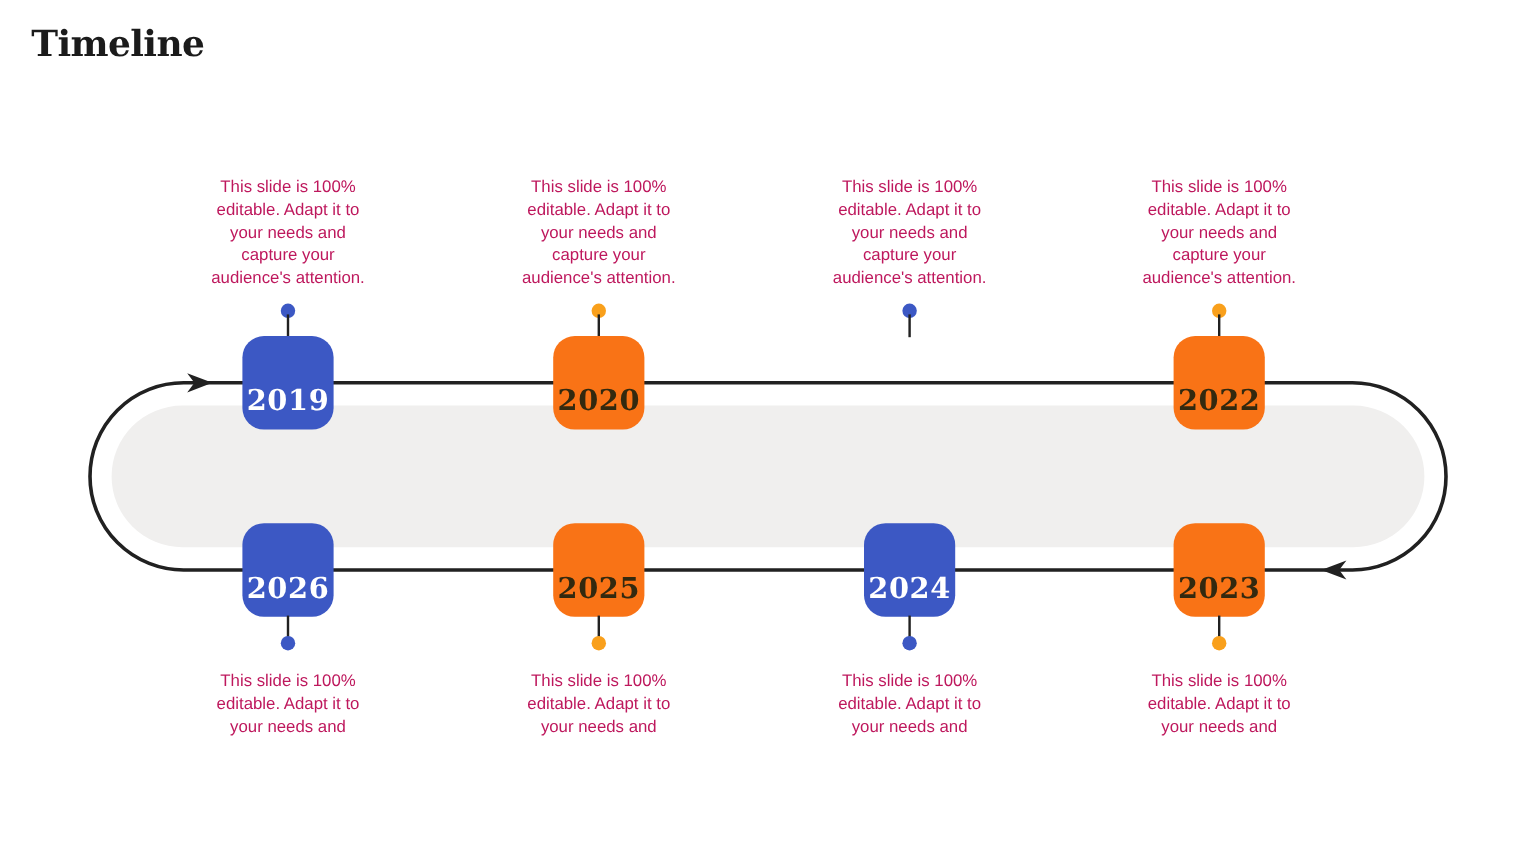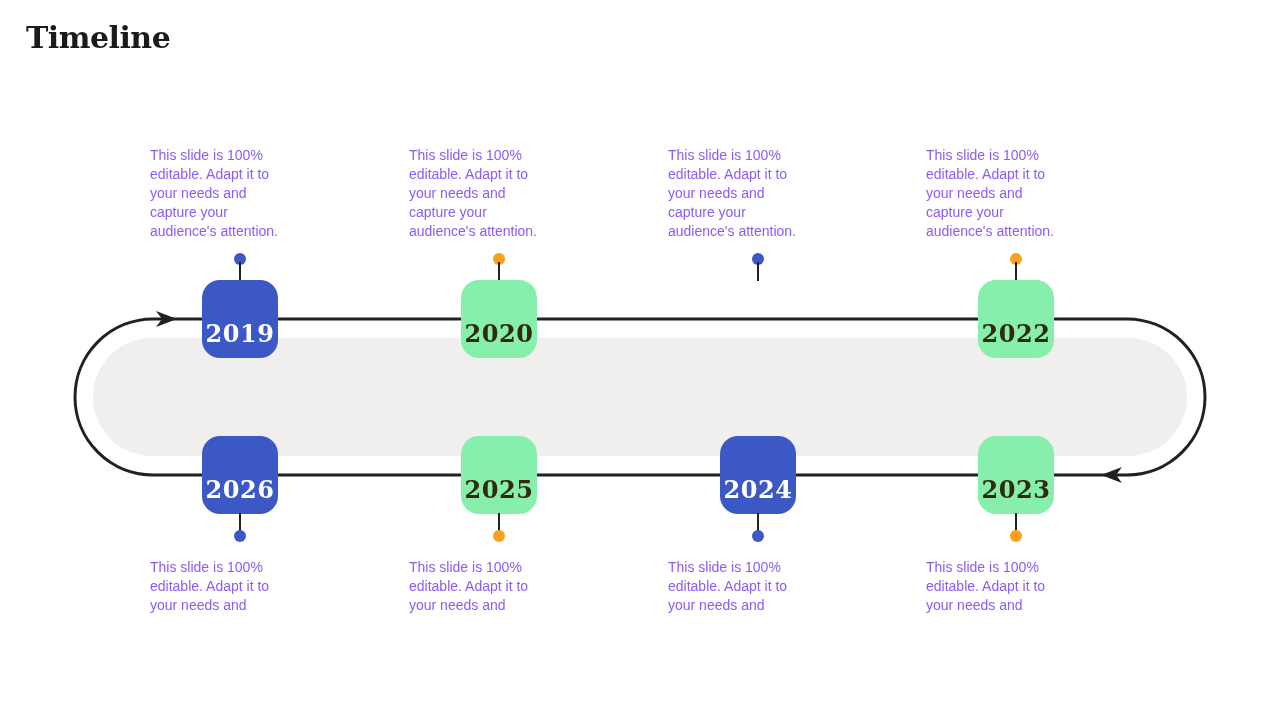--- a/index.html
+++ b/index.html
@@ -20,35 +20,35 @@
   .track{
     position:absolute;left:93px;top:338px;
     width:1094px;height:118px;border-radius:59px;
     background:#f0efee;z-index:0;
   }
   .loop-svg{position:absolute;left:0;top:0;z-index:1;}
   
   .ms{position:absolute;top:0;height:720px;width:180px;z-index:2;}
   .cx1{left:150px}.cx2{left:409px}.cx3{left:668px}.cx4{left:926px}
   .desc{
-    position:absolute;left:0;width:180px;text-align:left;
-    font-size:14px;line-height:19px;color:#8b5cf6;
+    position:absolute;left:0;width:180px;text-align:center;
+    font-size:14px;line-height:19px;color:#be185d;
     white-space:pre-line;
   }
   .desc.top{top:146px}
   .desc.bottom{top:558px}
   .badge{
     position:absolute;left:50%;margin-left:-38px;
     width:76px;height:78px;border-radius:18px;
     display:flex;align-items:center;justify-content:center;
   }
   .badge.top{top:280px}
   .badge.bottom{top:436px}
   .badge.blue{background:#3c58c4}
-  .badge.orange{background:#86efac}
+  .badge.orange{background:#f97316}
   .year{
     font-family:"DejaVu Serif","Liberation Serif",serif;
     font-weight:700;font-size:24px;letter-spacing:0.5px;margin-top:29px;
   }
   .badge.blue .year{color:#ffffff}
   .badge.orange .year{color:#33290f}
   .dot{
     position:absolute;left:50%;margin-left:-6px;
     width:12px;height:12px;border-radius:50%;
   }

